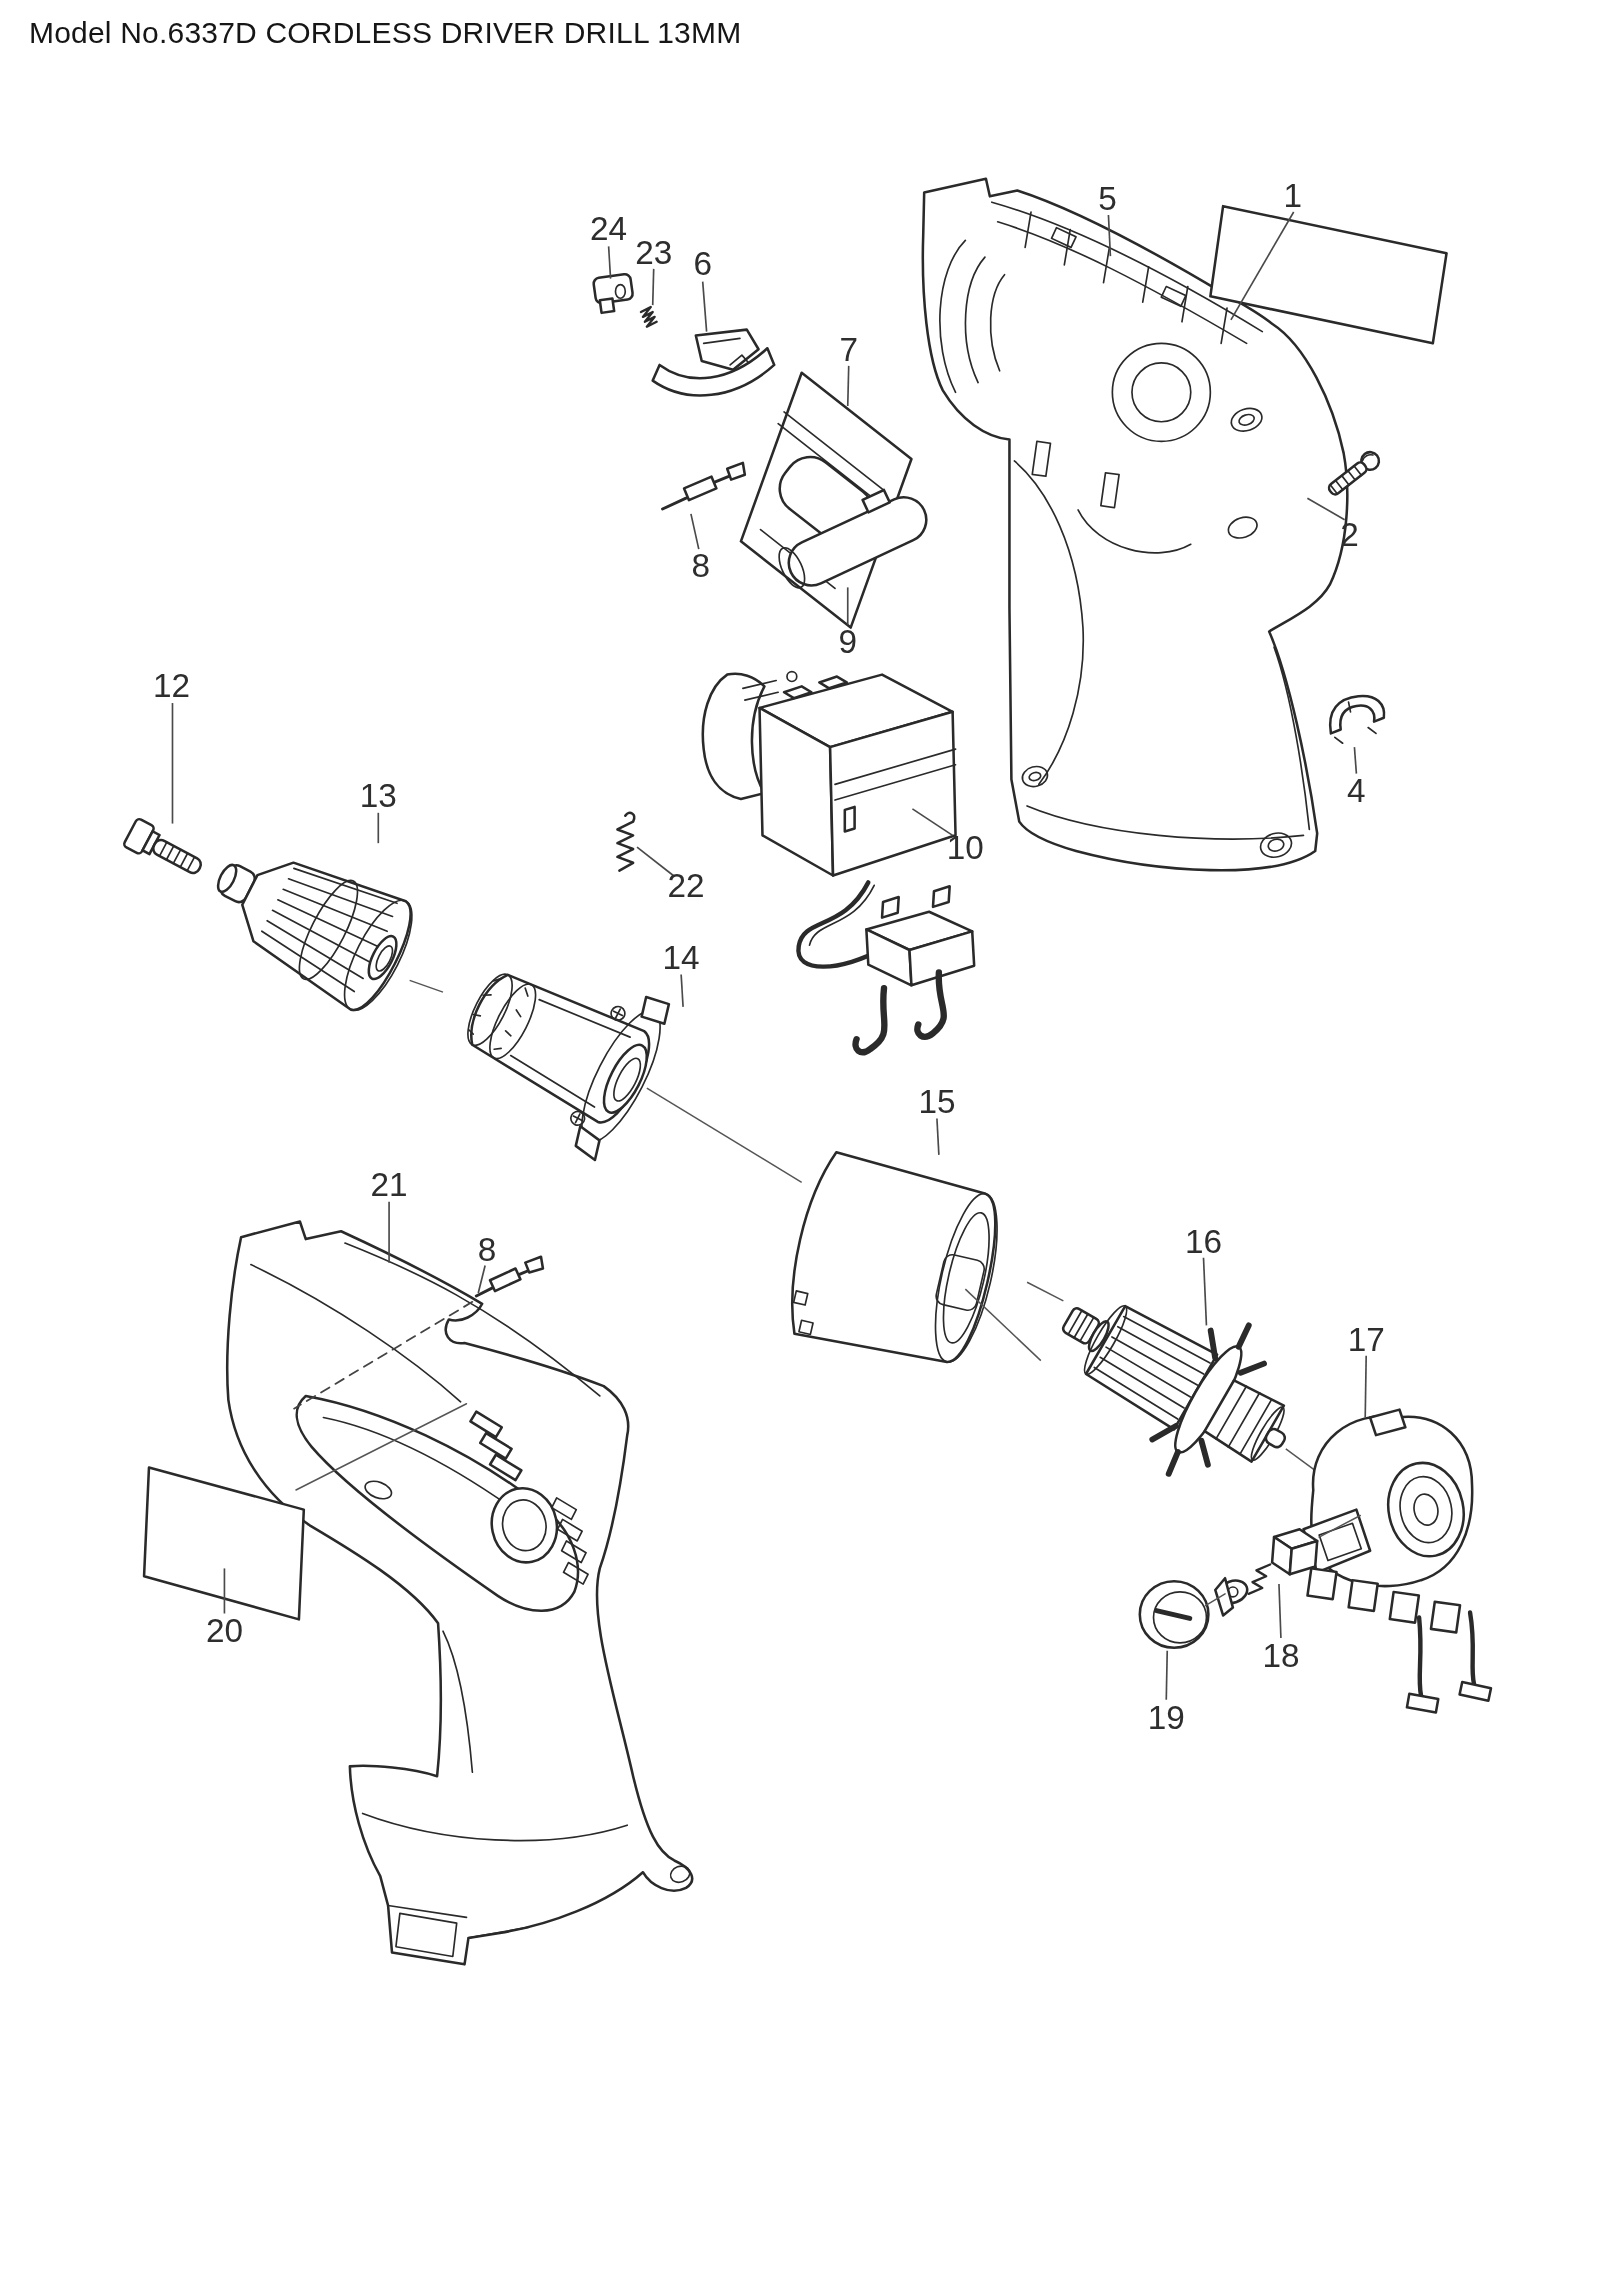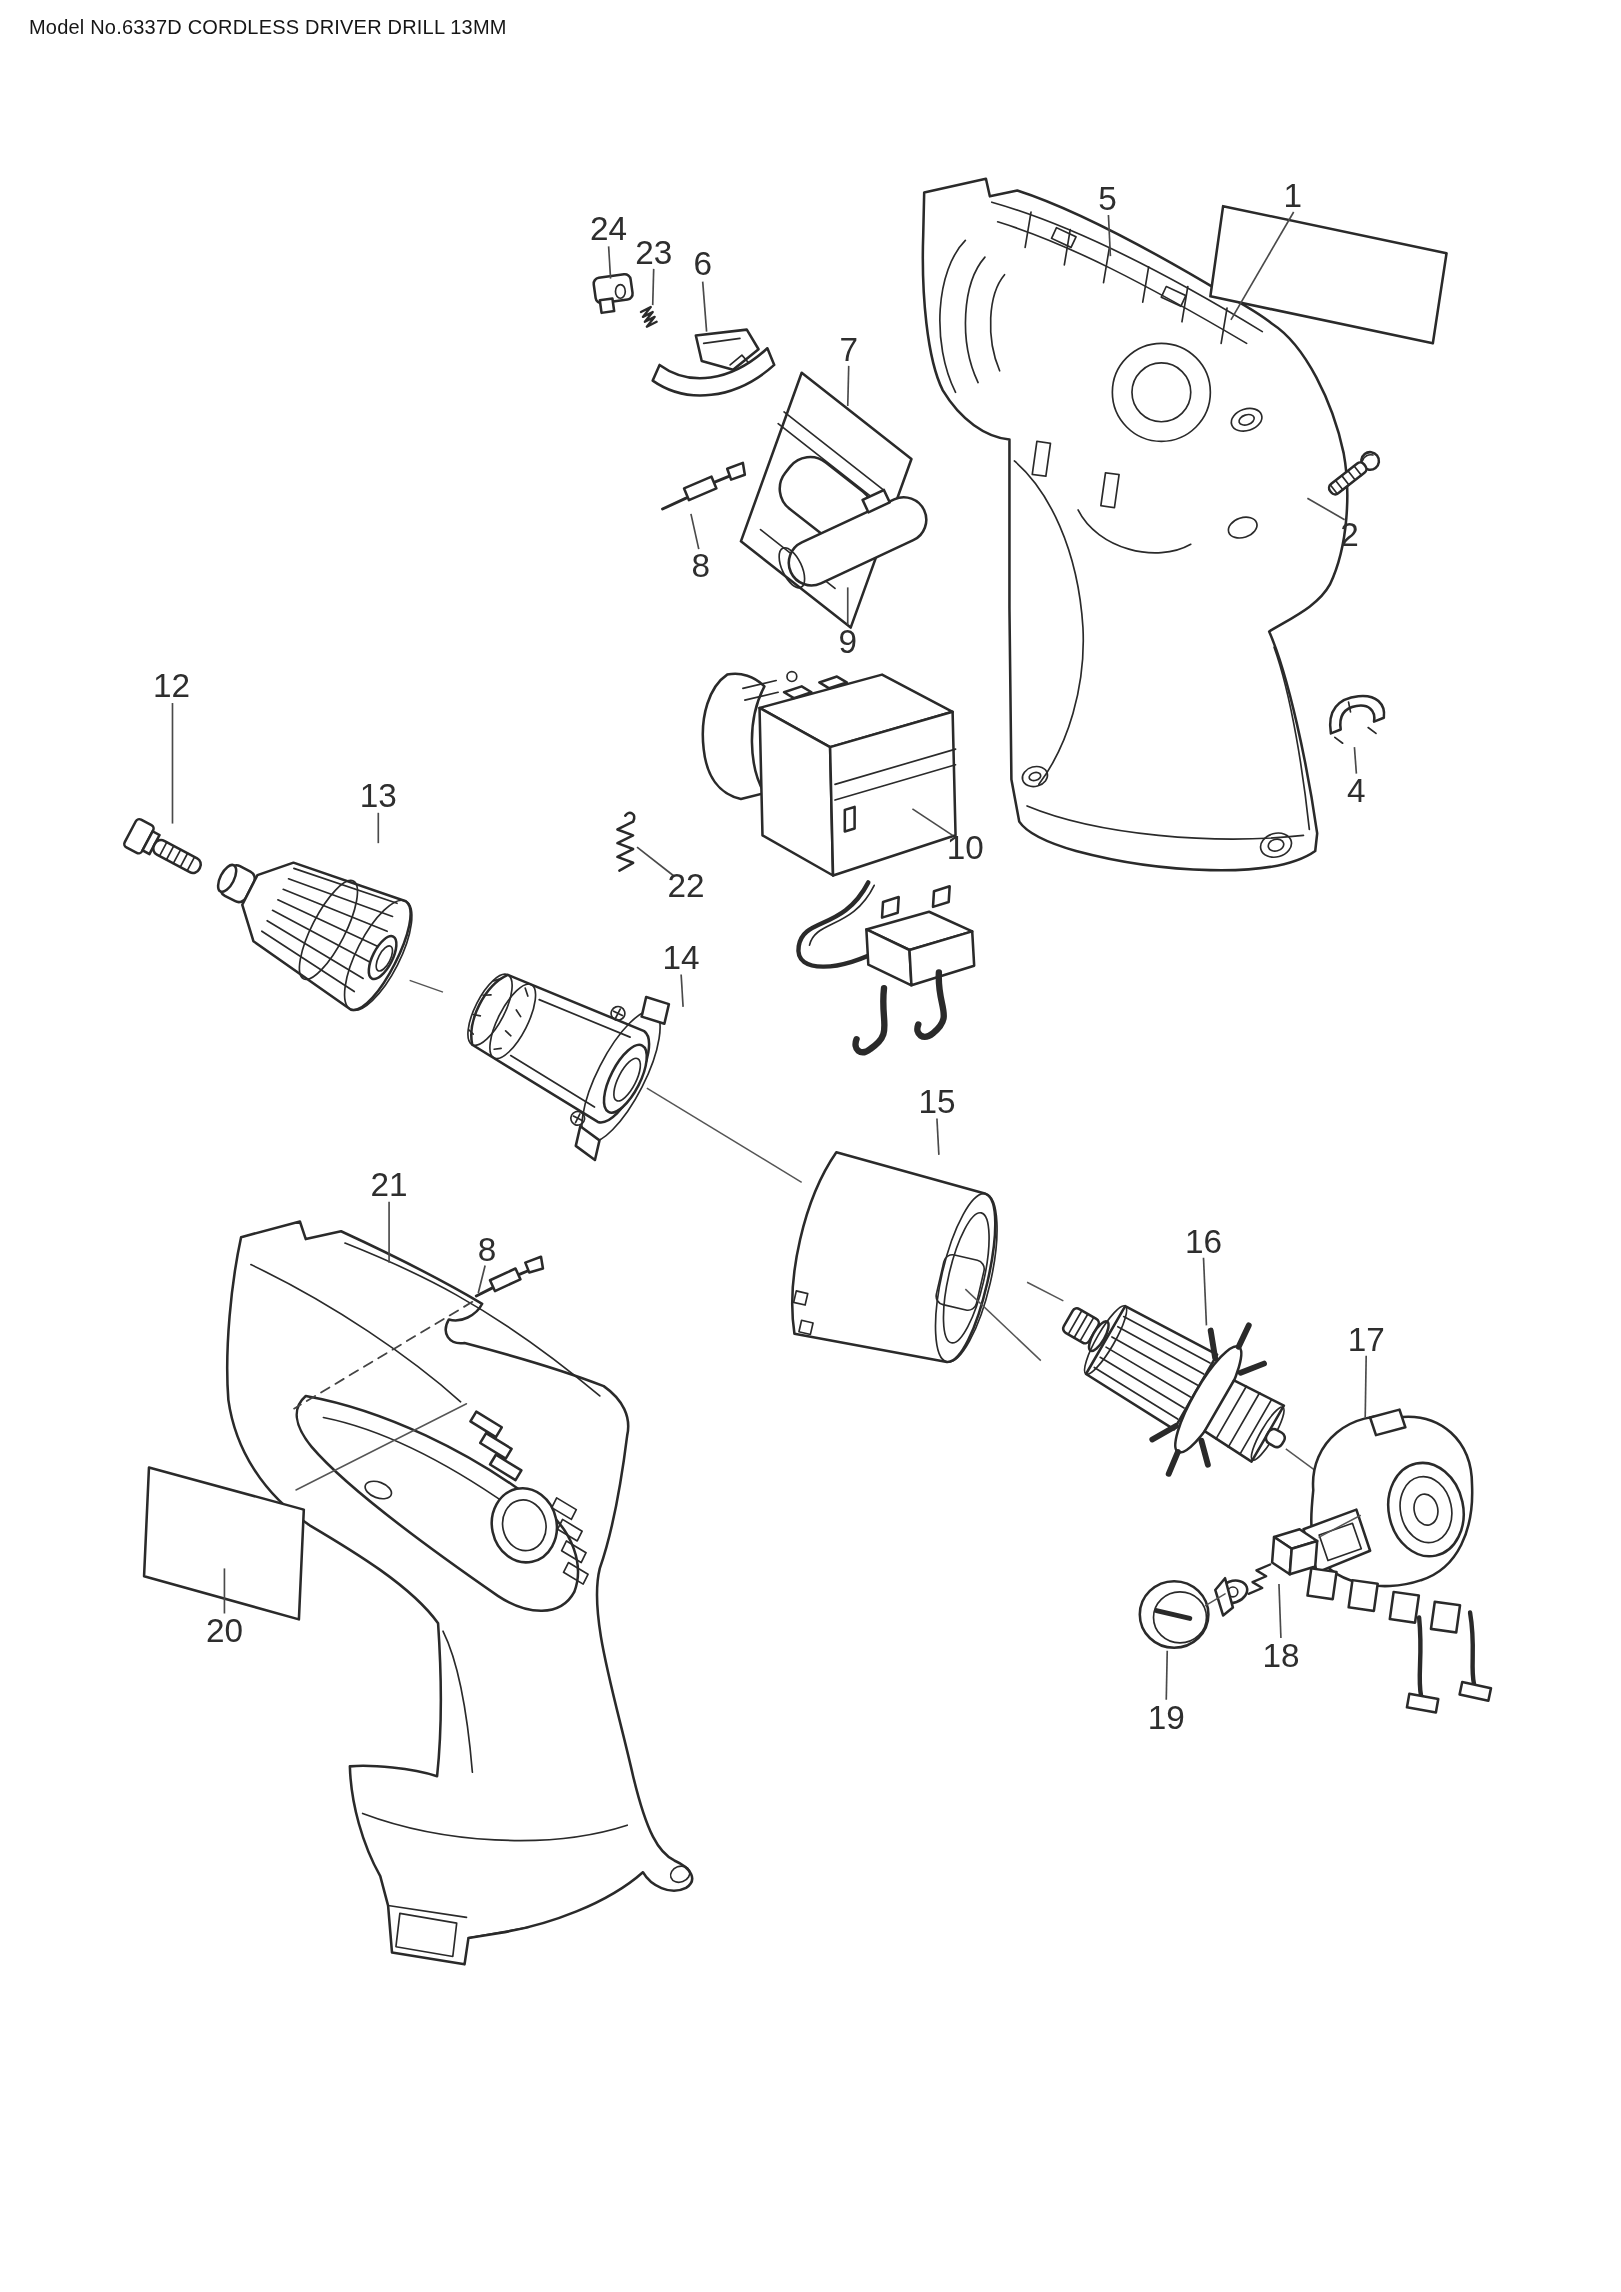--- a/index.html
+++ b/index.html
@@ -1,18 +1,18 @@
 <!DOCTYPE html>
 <html><head>
 <meta charset="utf-8">
 <style>
   html,body{margin:0;padding:0;background:#fff;}
   body{width:1621px;height:2293px;position:relative;overflow:hidden;
        font-family:"Liberation Sans", sans-serif;}
-  .page-title{position:absolute;left:29px;top:15.7px;font-size:20px;color:#161616;
+  .page-title{position:absolute;left:29px;top:15.7px;font-size:30px;color:#161616;
        letter-spacing:0.2px;white-space:nowrap;}
   svg{position:absolute;left:0;top:0;}
   svg text{font-family:"Liberation Sans", sans-serif;font-size:34px;fill:#2e2e2e;}
   .part{stroke:#2a2a2a;stroke-width:2.6;fill:#ffffff;stroke-linejoin:round;stroke-linecap:round;}
   .part .thin{stroke-width:1.7;fill:none;}
   .part .wire{stroke-width:4.5;fill:none;}
   .part .hook{stroke-width:6.5;fill:none;}
   .fitline{stroke:#555;stroke-width:1.5;fill:none;}
   .dashline{stroke:#444;stroke-width:1.8;fill:none;stroke-dasharray:10 7;}
 </style>

